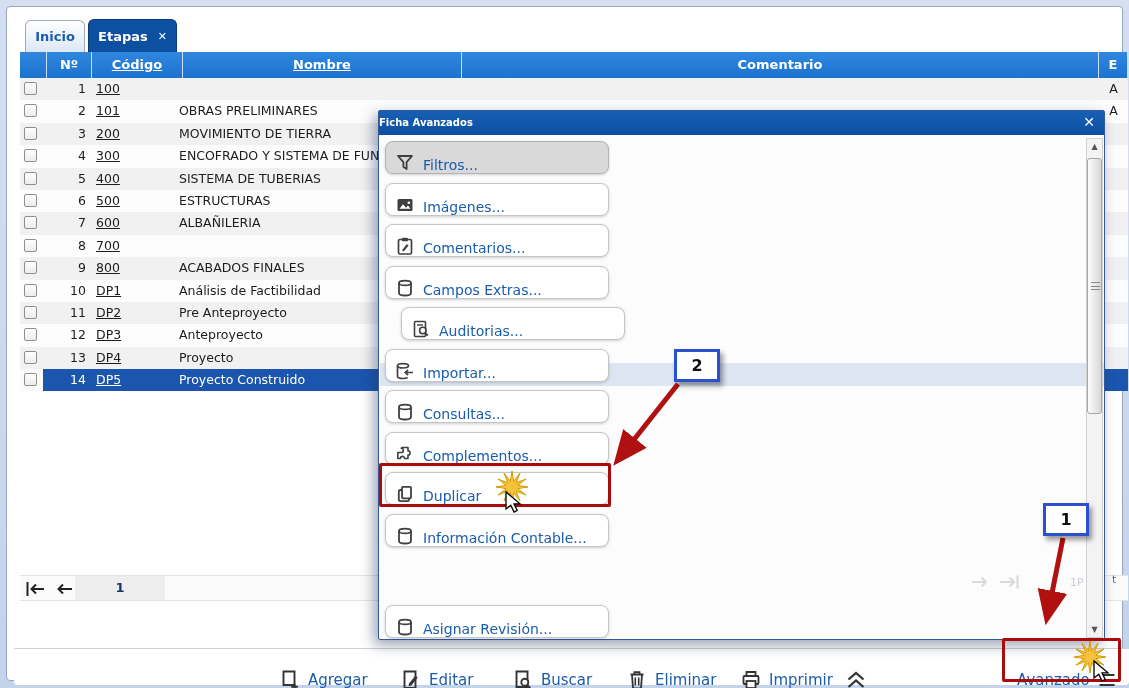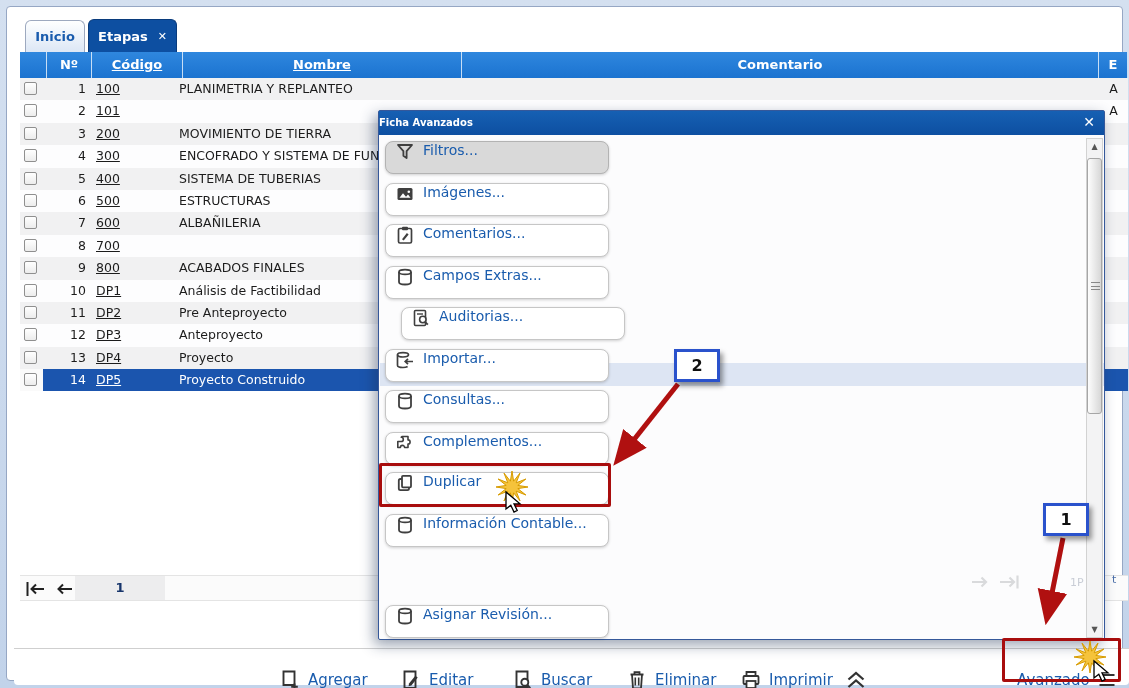--- a/index.html
+++ b/index.html
@@ -72,21 +72,21 @@
             box-shadow:-4px 5px 14px rgba(30,50,85,.45); }
   .dlg-title { position:absolute; left:0; top:0; right:0; height:24px;
                background:linear-gradient(#1660b3,#0d4fa1); color:#fff; font-size:10px; font-weight:bold;
                text-align:left; line-height:23px; }
   .dlg-close { position:absolute; right:9px; top:0; height:24px; line-height:22px; color:#fff;
                font-size:14px; font-weight:bold; }
   .dlg-band { position:absolute; left:1px; top:252px; width:725px; height:23px;
               background:rgba(35,95,185,.14); }
   .menu-btn { position:absolute; left:6px; width:224px; height:33px; z-index:2;
               background:#fff; border:1px solid #c6c6c6; border-radius:8px;
-              box-shadow:0 1px 3px rgba(0,0,0,.18); display:flex; align-items:flex-start; gap:8px;
+              box-shadow:0 1px 3px rgba(0,0,0,.18); display:flex; align-items:flex-end; gap:8px;
               padding:0 9px; color:#1a5cad; font-size:14px; white-space:nowrap; }
   .menu-btn.hovered { background:#d9d9d9; border-color:#b3b3b3; }
   .menu-icon { width:20px; height:20px; flex:0 0 20px; }
   .menu-icon svg { width:20px; height:20px; display:block; }
 
   
   .sb { position:absolute; left:707px; top:27px; width:17px; height:500px;
         background:#f3f3f4; border:1px solid #d2d2d2; }
   .sb-arrow { position:absolute; left:0; width:15px; height:15px; text-align:center;
               font-size:8px; color:#555; line-height:15px; }
@@ -125,31 +125,31 @@
     <span class="hc hc-status">E</span>
   </div>
 
   <div class="rows" id="rows">
   <div class="trow shade">
     <span class="cell c-checkwrap">
             <span class="checkbox"></span>
           </span>
     <span class="cell c-num">1</span>
     <span class="cell c-code">100</span>
-    <span class="cell c-name">PLANIMETRIA Y REPLANTEO</span>
     <span class="cell c-comment"></span>
     <span class="cell c-status">A</span>
   </div>
 
   <div class="trow plain">
     <span class="cell c-checkwrap">
             <span class="checkbox"></span>
           </span>
     <span class="cell c-num">2</span>
     <span class="cell c-code">101</span>
+    <span class="cell c-name">OBRAS PRELIMINARES</span>
     <span class="cell c-comment"></span>
     <span class="cell c-status">A</span>
   </div>
 
   <div class="trow shade">
     <span class="cell c-checkwrap">
             <span class="checkbox"></span>
           </span>
     <span class="cell c-num">3</span>
     <span class="cell c-code">200</span>

